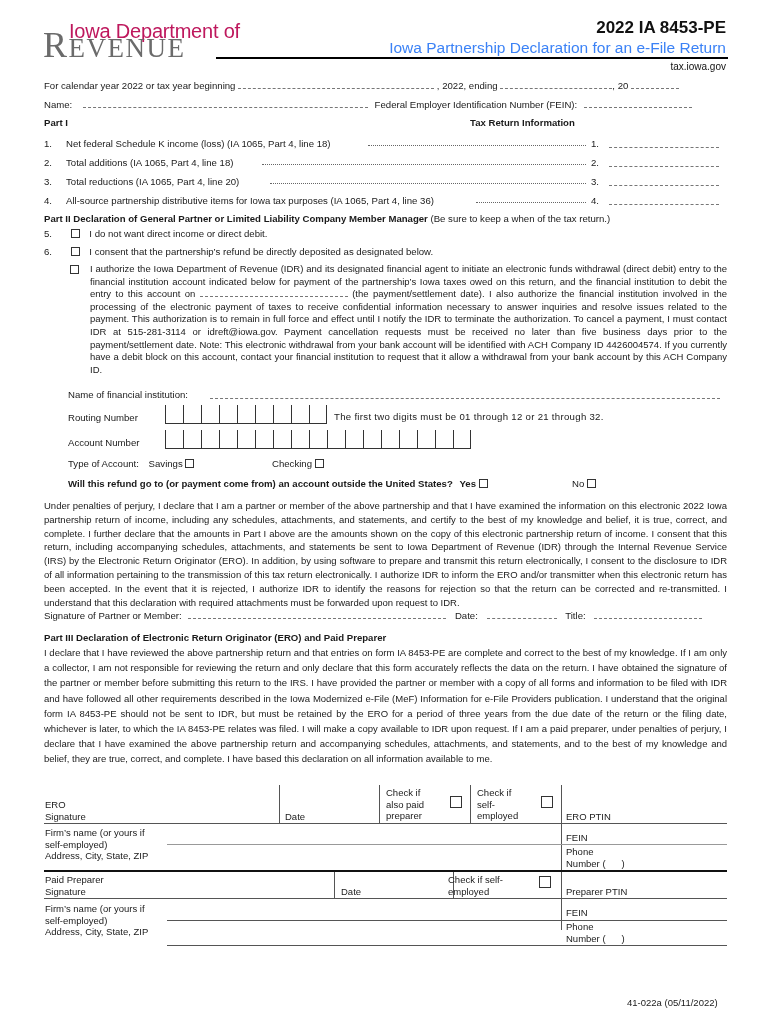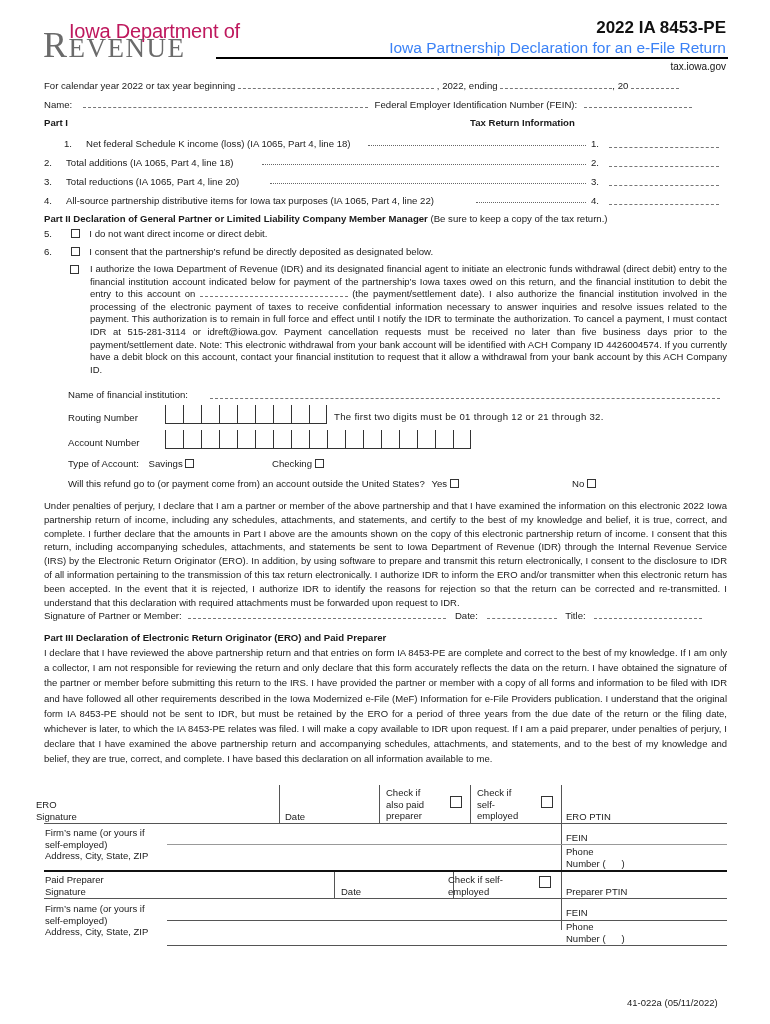--- a/index.html
+++ b/index.html
@@ -60,51 +60,51 @@
 <div class="row" style="top:99px;">
   <span>Name:</span>
   <span class="dash" style="width:285px; margin-left:8px;"></span>
   <span style="margin-left:4px;">Federal Employer Identification Number (FEIN):</span>
   <span class="dash" style="width:108px; margin-left:4px;"></span>
 </div>
 
 <div class="row bold" style="top:117px;">Part I</div>
 <div class="abs bold" style="left:470px; top:117px;">Tax Return Information</div>
 
-<div class="row" style="top:138px;margin-left:20px;">
+<div class="row" style="top:138px;">
   <span class="num">1.</span><span>Net federal Schedule K income (loss) (IA 1065, Part 4, line 18)</span>
 </div>
 <div class="row" style="top:157px;">
   <span class="num">2.</span><span>Total additions (IA 1065, Part 4, line 18)</span>
 </div>
 <div class="row" style="top:176px;">
   <span class="num">3.</span><span>Total reductions (IA 1065, Part 4, line 20)</span>
 </div>
 <div class="row" style="top:195px;">
-  <span class="num">4.</span><span>All-source partnership distributive items for Iowa tax purposes (IA 1065, Part 4, line 22)</span>
+  <span class="num">4.</span><span>All-source partnership distributive items for Iowa tax purposes (IA 1065, Part 4, line 36)</span>
 </div>
 
 <div class="abs" style="left:368px; top:145px; width:218px; border-bottom:1px dotted #666;"></div>
 <div class="abs" style="left:262px; top:164px; width:324px; border-bottom:1px dotted #666;"></div>
 <div class="abs" style="left:270px; top:183px; width:316px; border-bottom:1px dotted #666;"></div>
 <div class="abs" style="left:476px; top:202px; width:110px; border-bottom:1px dotted #666;"></div>
 
 <div class="abs" style="left:591px; top:138px;">1.</div>
 <div class="abs" style="left:591px; top:157px;">2.</div>
 <div class="abs" style="left:591px; top:176px;">3.</div>
 <div class="abs" style="left:591px; top:195px;">4.</div>
 
 <span class="abs ans" style="left:609px; top:139px;"></span>
 <span class="abs ans" style="left:609px; top:158px;"></span>
 <span class="abs ans" style="left:609px; top:177px;"></span>
 <span class="abs ans" style="left:609px; top:196px;"></span>
 
 <div class="row" style="top:213px;">
   <span class="bold">Part II Declaration of General Partner or Limited Liability Company Member Manager</span>
-  <span>(Be sure to keep a copy of the tax return.)</span>
+  <span>(Be sure to keep a when of the tax return.)</span>
 </div>
 
 <div class="row" style="top:228px;">
   <span class="num">5.</span>
   <span class="cb cb-btn" style="margin-left:2px;"></span>
   <span style="margin-left:7px;">I do not want direct income or direct debit.</span>
 </div>
 <div class="row" style="top:246px;">
   <span class="num">6.</span>
   <span class="cb cb-btn" style="margin-left:2px;"></span>
@@ -159,21 +159,21 @@
 <div class="abs" style="left:68px; top:458px;">
   <span>Type of Account:</span>
   <span style="margin-left:7px;">Savings</span>
   <span class="cb cb-btn"></span>
 </div>
 <div class="abs" style="left:272px; top:458px;">
   <span>Checking</span>
   <span class="cb cb-btn"></span>
 </div>
 
-<div class="abs" style="left:68px; top:478px;">
+<div class="abs" style="left:68px; top:478px;font-weight:bold;">
   <span>Will this refund go to (or payment come from) an account outside the United States?</span>
   <span style="margin-left:4px;">Yes</span>
   <span class="cb cb-btn"></span>
 </div>
 <div class="abs" style="left:572px; top:478px;">
   <span>No</span>
   <span class="cb cb-btn"></span>
 </div>
 
 <div class="para" style="top:499px;">Under penalties of perjury, I declare that I am a partner or member of the above partnership and that I have examined the information on this electronic 2022 Iowa partnership return of income, including any schedules, attachments, and statements, and certify to the best of my knowledge and belief, it is true, correct, and complete. I further declare that the amounts in Part I above are the amounts shown on the copy of this electronic partnership return of income. I consent that this return, including accompanying schedules, attachments, and statements be sent to Iowa Department of Revenue (IDR) through the Internal Revenue Service (IRS) by the Electronic Return Originator (ERO). In addition, by using software to prepare and transmit this return electronically, I consent to the disclosure to IDR of all information pertaining to the transmission of this tax return electronically. I authorize IDR to inform the ERO and/or transmitter when this electronic return has been accepted. In the event that it is rejected, I authorize IDR to identify the reasons for rejection so that the return can be corrected and re-transmitted. I understand that this declaration with required attachments must be forwarded upon request to IDR.</div>
@@ -187,21 +187,21 @@
 </div>
 
 <div class="row bold" style="top:632px;">Part III Declaration of Electronic Return Originator (ERO) and Paid Preparer</div>
 <div class="para" style="top:645px; line-height:15.2px;">I declare that I have reviewed the above partnership return and that entries on form IA 8453-PE are complete and correct to the best of my knowledge. If I am only a collector, I am not responsible for reviewing the return and only declare that this form accurately reflects the data on the return. I have obtained the signature of the partner or member before submitting this return to the IRS. I have provided the partner or member with a copy of all forms and information to be filed with IDR and have followed all other requirements described in the Iowa Modernized e-File (MeF) Information for e-File Providers publication. I understand that the original form IA 8453-PE should not be sent to IDR, but must be retained by the ERO for a period of three years from the due date of the return or the filing date, whichever is later, to which the IA 8453-PE relates was filed. I will make a copy available to IDR upon request. If I am a paid preparer, under penalties of perjury, I declare that I have examined the above partnership return and accompanying schedules, attachments, and statements, and to the best of my knowledge and belief, they are true, correct, and complete. I have based this declaration on all information available to me.</div>
 
 <div class="vl" style="left:279px; top:785px; height:38px;"></div>
 <div class="vl" style="left:379px; top:785px; height:38px;"></div>
 <div class="vl" style="left:470px; top:785px; height:38px;"></div>
 <div class="vl" style="left:561px; top:785px; height:145px;"></div>
 
-<div class="tbl-text" style="left:36px; top:799px;">
+<div class="tbl-text" style="left:45px; top:799px;">
   <div>ERO</div>
   <div>Signature</div>
 </div>
 <div class="abs" style="left:108px; top:786px; width:170px; height:36px;"></div>
 <div class="tbl-text" style="left:285px; top:811px;">Date</div>
 <div class="abs" style="left:315px; top:786px; width:62px; height:36px;"></div>
 <div class="tbl-text" style="left:386px; top:787px;">
   <div>Check if</div>
   <div>also paid</div>
   <div>preparer</div>

